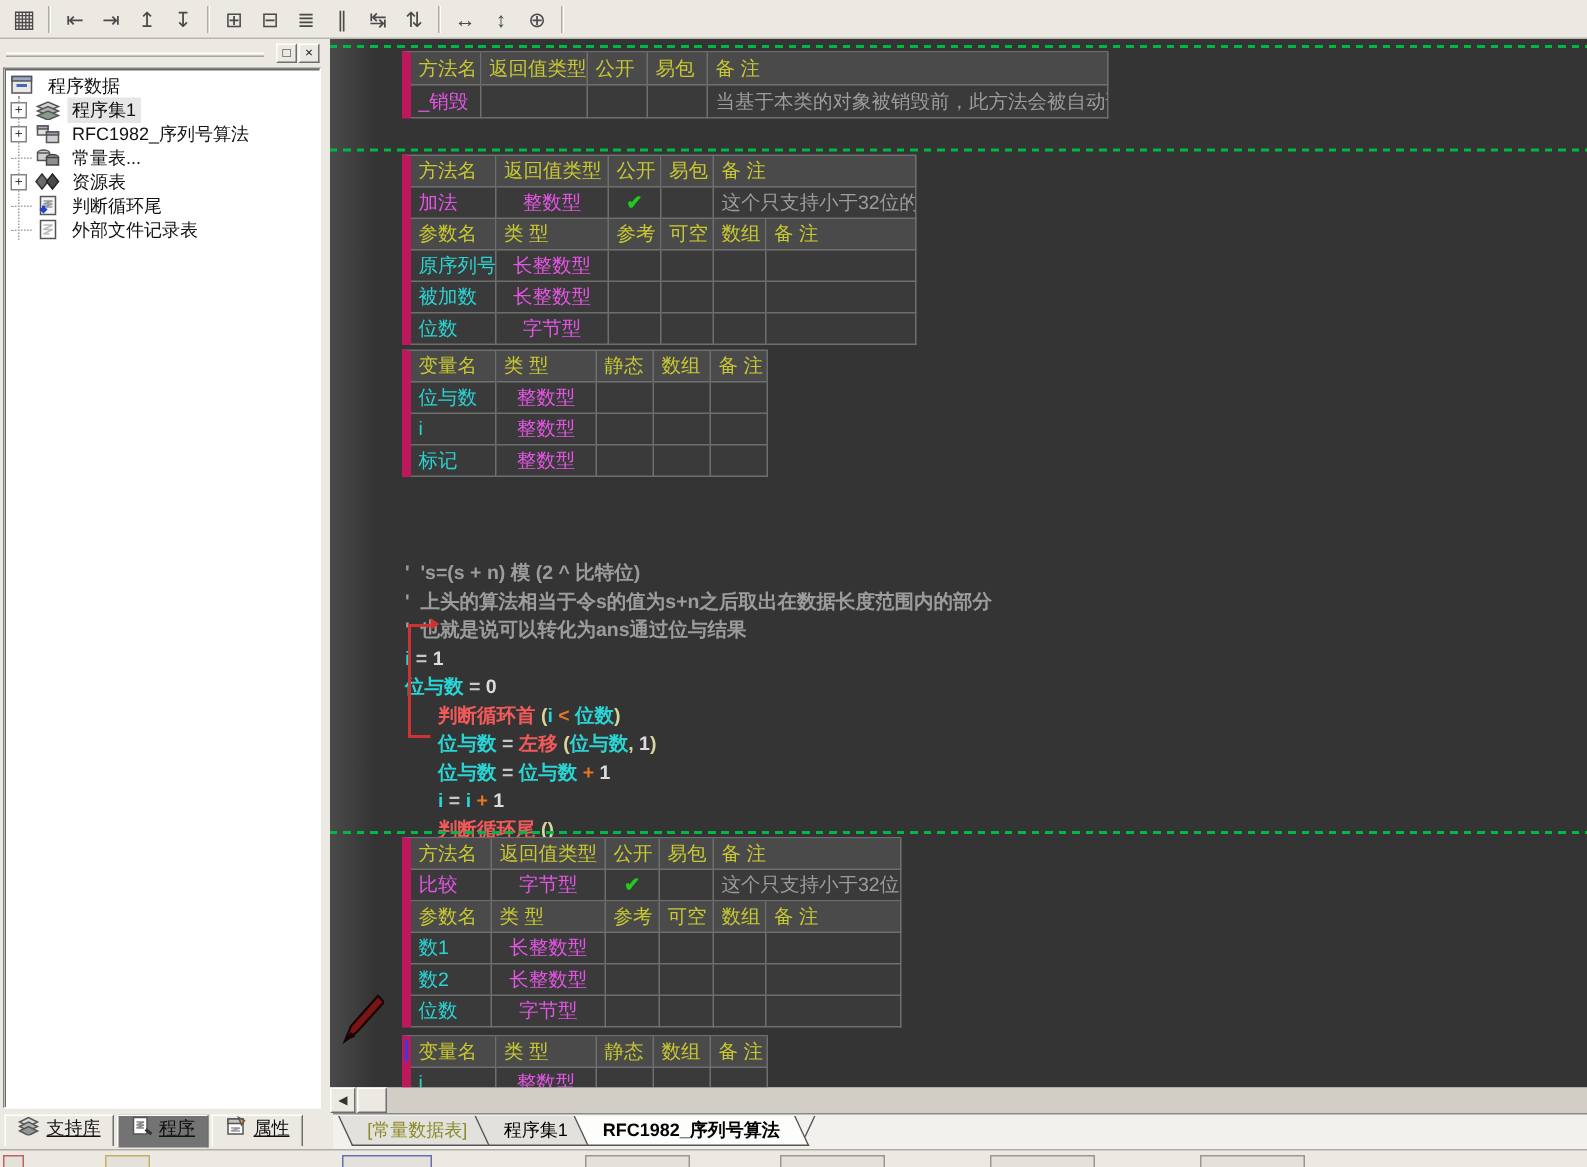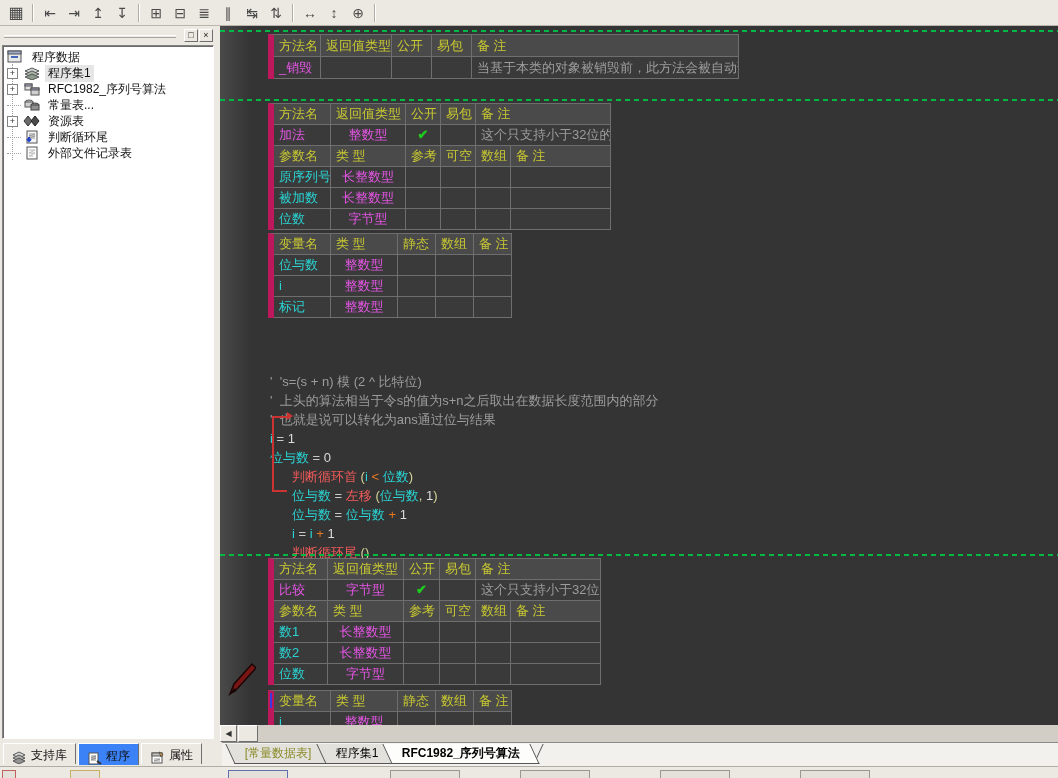--- a/index.html
+++ b/index.html
@@ -46,21 +46,21 @@
 
   .etable { position:absolute; display:grid; background:#3a3a3a; border-top:1px solid #6e6e6e;
             border-left:6px solid #be185d; }
   .cell { border-right:1px solid #6e6e6e; border-bottom:1px solid #6e6e6e; height:21px;
           line-height:20px; padding:0 5px; white-space:nowrap; overflow:hidden; }
   .t1 .cell { height:22px; line-height:21px; }
   .hc { background:#4a4a4a; color:#c8c832; }
   .c-name { color:#e455e4; } .c-par { color:#2ad4d4; } .c-type { color:#e455e4;text-align:center; }
   .c-cmt { color:#9c9c9c; } .c-chk { color:#1ecb1e; text-align:center; font-weight:bold; }
 
-  .codebox { position:absolute; white-space:pre; }
+  .codebox { position:absolute; white-space:pre;font-weight:bold; }
   .code-line { height:19px; line-height:19px; padding-left:6px; white-space:pre; }
   .code-line.loop-head, .code-line.loop-body, .code-line.loop-tail { padding-left:28px; }
   .tk-cm { color:#9c9c9c; } .tk-v { color:#2ad4d4; } .tk-k { color:#f25a5a; }
   .tk-o { color:#e87820; } .tk-n { color:#dcdcdc; } .tk-eq { color:#c8c8c8; } .tk-p { color:#d6d69a; }
   .loop-bracket { position:absolute; left:8px; top:104px; width:15px; height:76px;
                   border-left:2px solid #cc3333; border-top:2px solid #cc3333; border-bottom:2px solid #cc3333; }
   .loop-arrow { position:absolute; left:23px; top:100px; width:0; height:0;
                 border-left:6px solid #cc3333; border-top:4px solid transparent; border-bottom:4px solid transparent; }
 
   .caret { position:absolute; width:2px; height:15px; background:#3a3ae0; }
@@ -72,24 +72,24 @@
   .hscroll { position:absolute; left:220px; top:725px; width:838px; height:17px; background:#d2cec6; }
   .sbtn { position:absolute; left:0; top:0; width:17px; height:17px; background:#ece9e2;
           border:1px solid; border-color:#fff #6f6f6f #6f6f6f #fff; font-size:8px; color:#333;
           text-align:center; line-height:15px; }
   .sthumb { position:absolute; left:18px; top:0; width:20px; height:17px; background:#ece9e2;
             border:1px solid; border-color:#fff #6f6f6f #6f6f6f #fff; }
 
   
   .tabbar { position:absolute; left:0; top:742px; width:1058px; height:24px; background:#ece9e2; }
   .ltabs { position:absolute; left:3px; top:1px; display:flex; }
-  .ltab { height:21px; display:flex; align-items:flex-end; padding:0 8px; margin-right:2px; font-size:12px;
+  .ltab { height:21px; display:flex; align-items:flex-start; padding:0 8px; margin-right:2px; font-size:12px;
           background:#ece9e2; border:1px solid; border-color:#fff #6f6f6f #6f6f6f #fff; color:#111;
-          border-bottom:none; }
-  .ltab.active { background:#3b82f6; height:22px; }
+          border-bottom:none;text-decoration:underline; }
+  .ltab.active { background:#737373; height:22px; }
   .ltab .licn { margin-right:4px; width:15px; height:13px; }
   .ftabs { position:absolute; left:222px; top:0px; width:836px; height:24px; background:#f2f1ee;
            border-top:1px solid #8a8a8a; display:flex; align-items:flex-start; padding-left:8px; }
   .ftab { position:relative; height:20px; margin-top:1px; line-height:19px; font-size:12px; padding:0 14px;
           background:#e3e1dc; transform:skewX(25deg); border:1px solid #555; border-top:none; margin-right:-6px; }
   .ftab > span { display:inline-block; transform:skewX(-25deg); }
   .ftab.olive > span { color:#8a8a2a; }
   .ftab.active { background:#fdfdfc; font-weight:bold; z-index:2; }
   .fclose { position:relative; height:20px; margin-top:1px; width:12px; transform:skewX(-25deg);
             border-right:1px solid #555; background:transparent; margin-left:-2px; z-index:1;}

